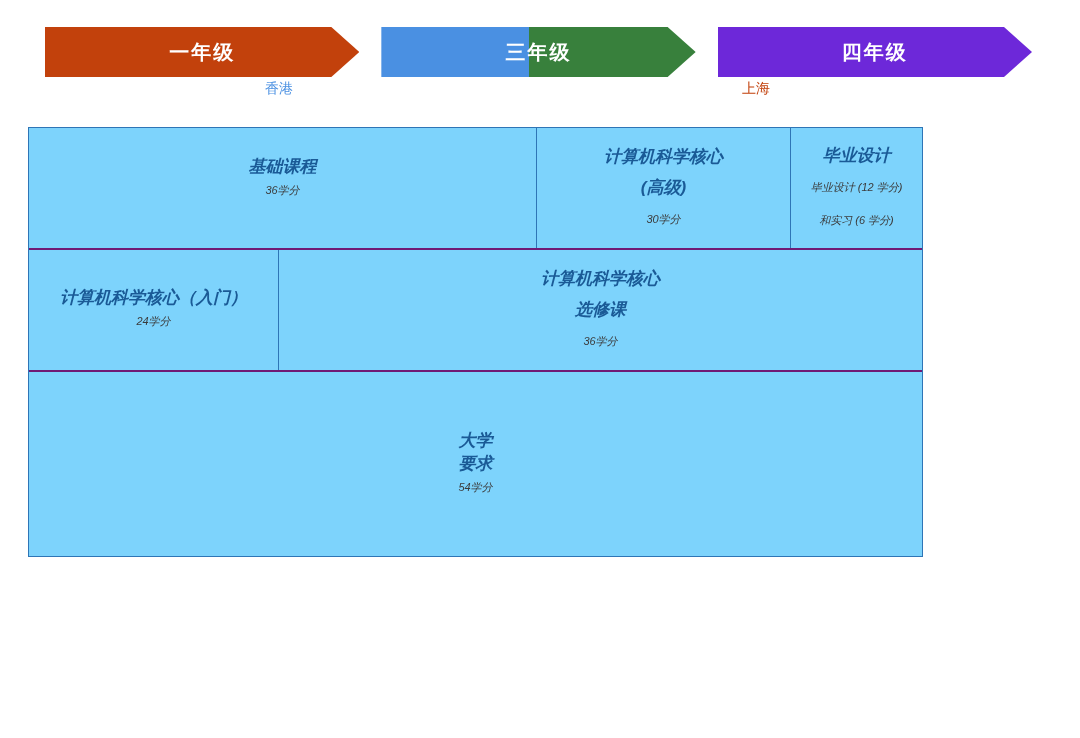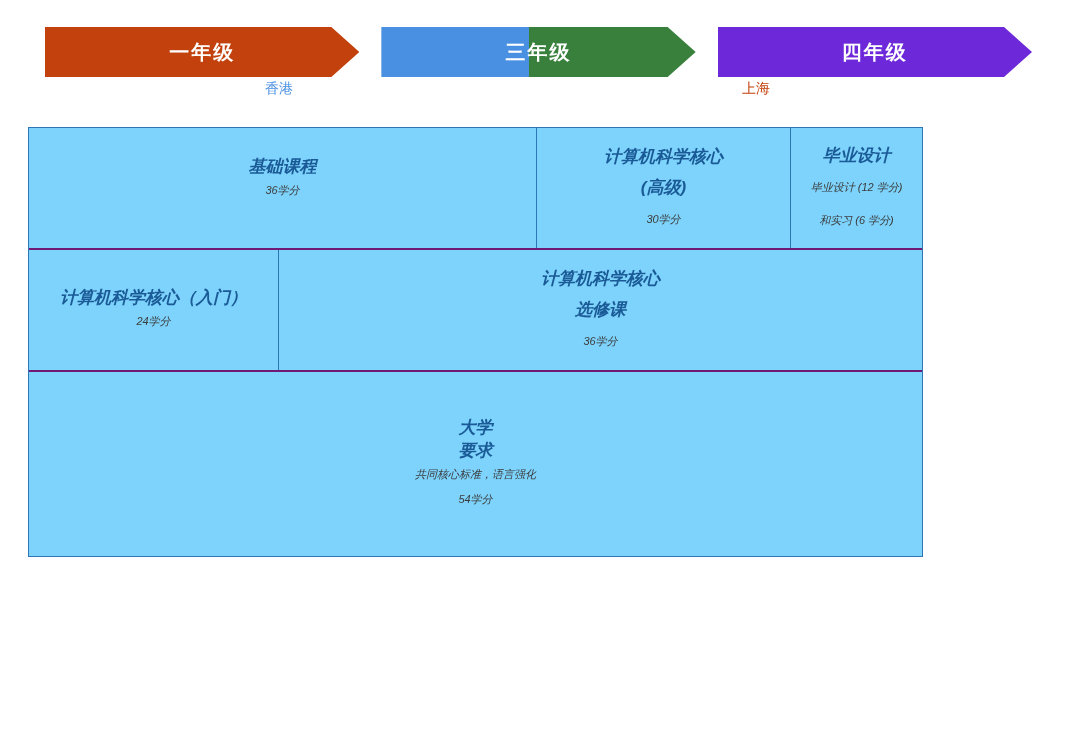--- a/index.html
+++ b/index.html
@@ -145,19 +145,18 @@
         <div class="cell-title">选修课</div>
         <div class="cell-detail">36学分</div>
       </div>
     </div>
 
 
     <div class="row row4">
       <div class="cell rfull">
         <div class="cell-title">大学</div>
         <div class="cell-title">要求</div>
-        <div class="cell-detail">共同核心标准，语言强化</div>
         <div class="cell-detail">54学分</div>
       </div>
     </div>
 
   </div>
 </div>
 
 </body></html>

